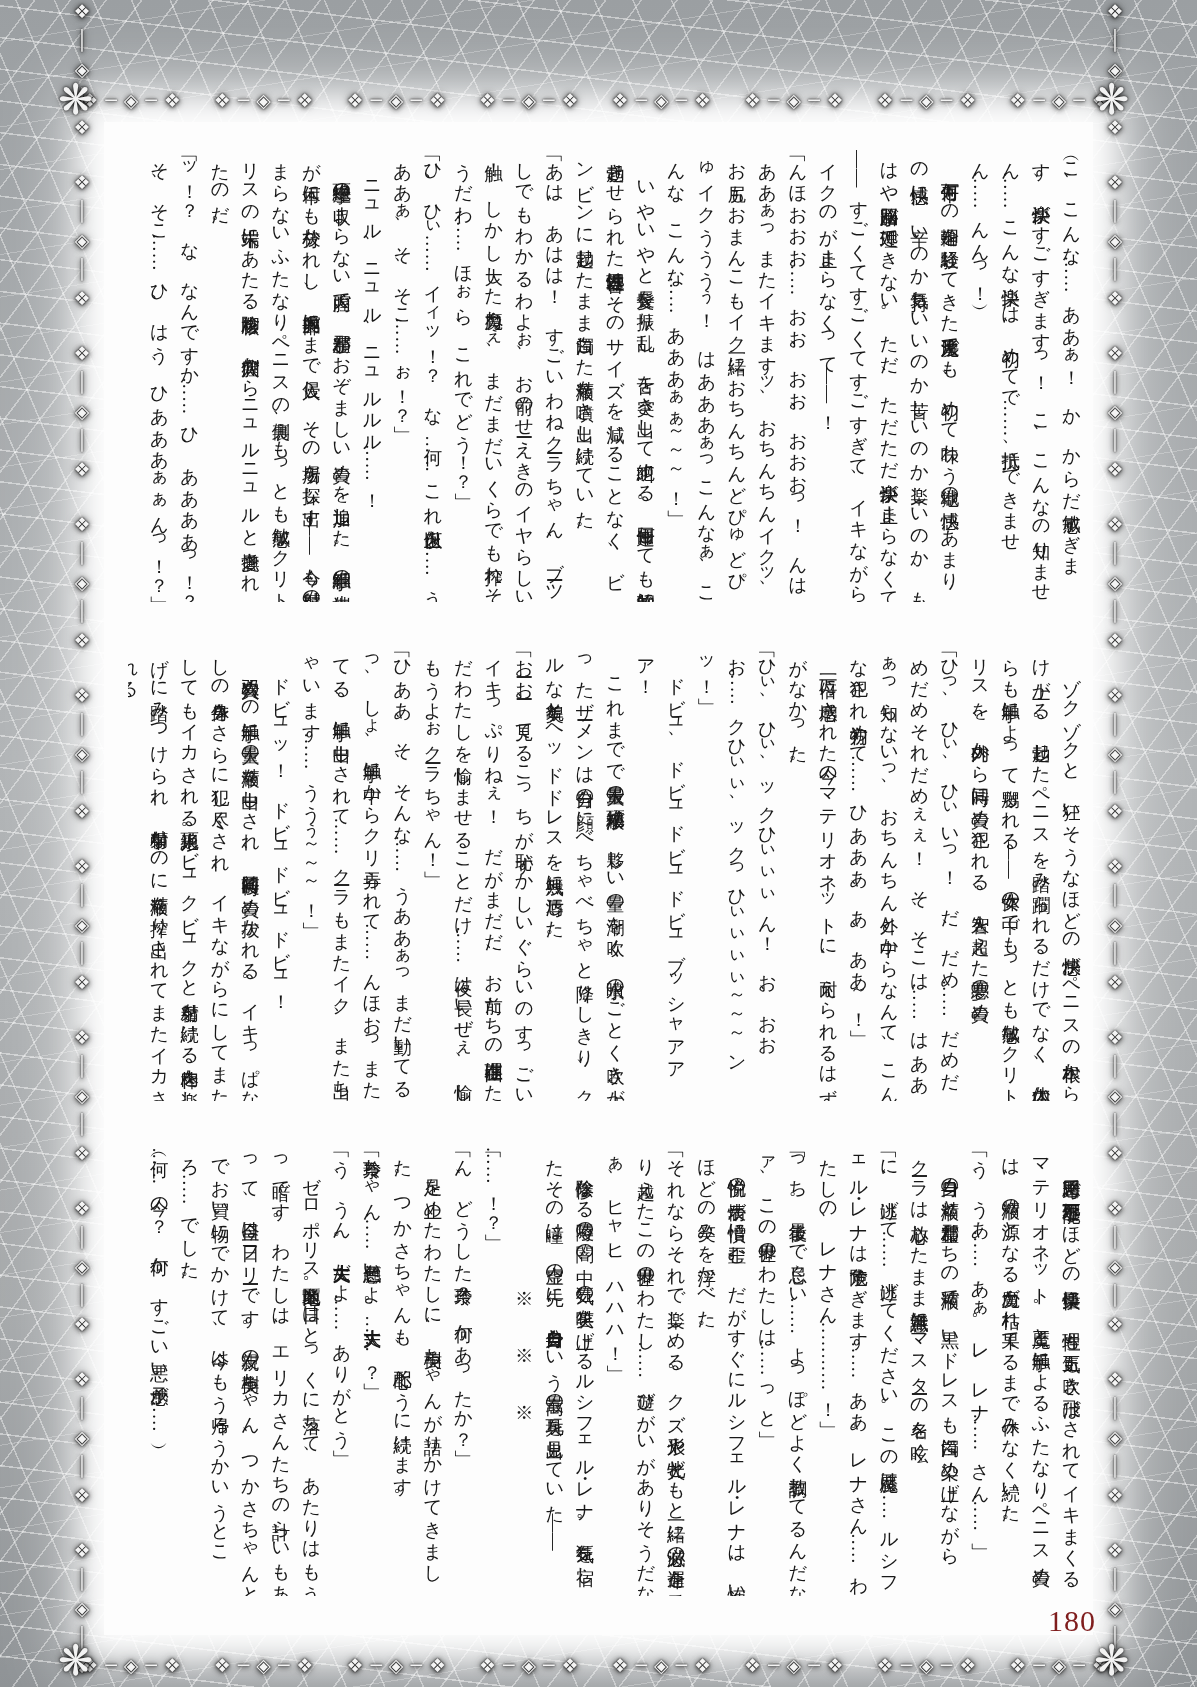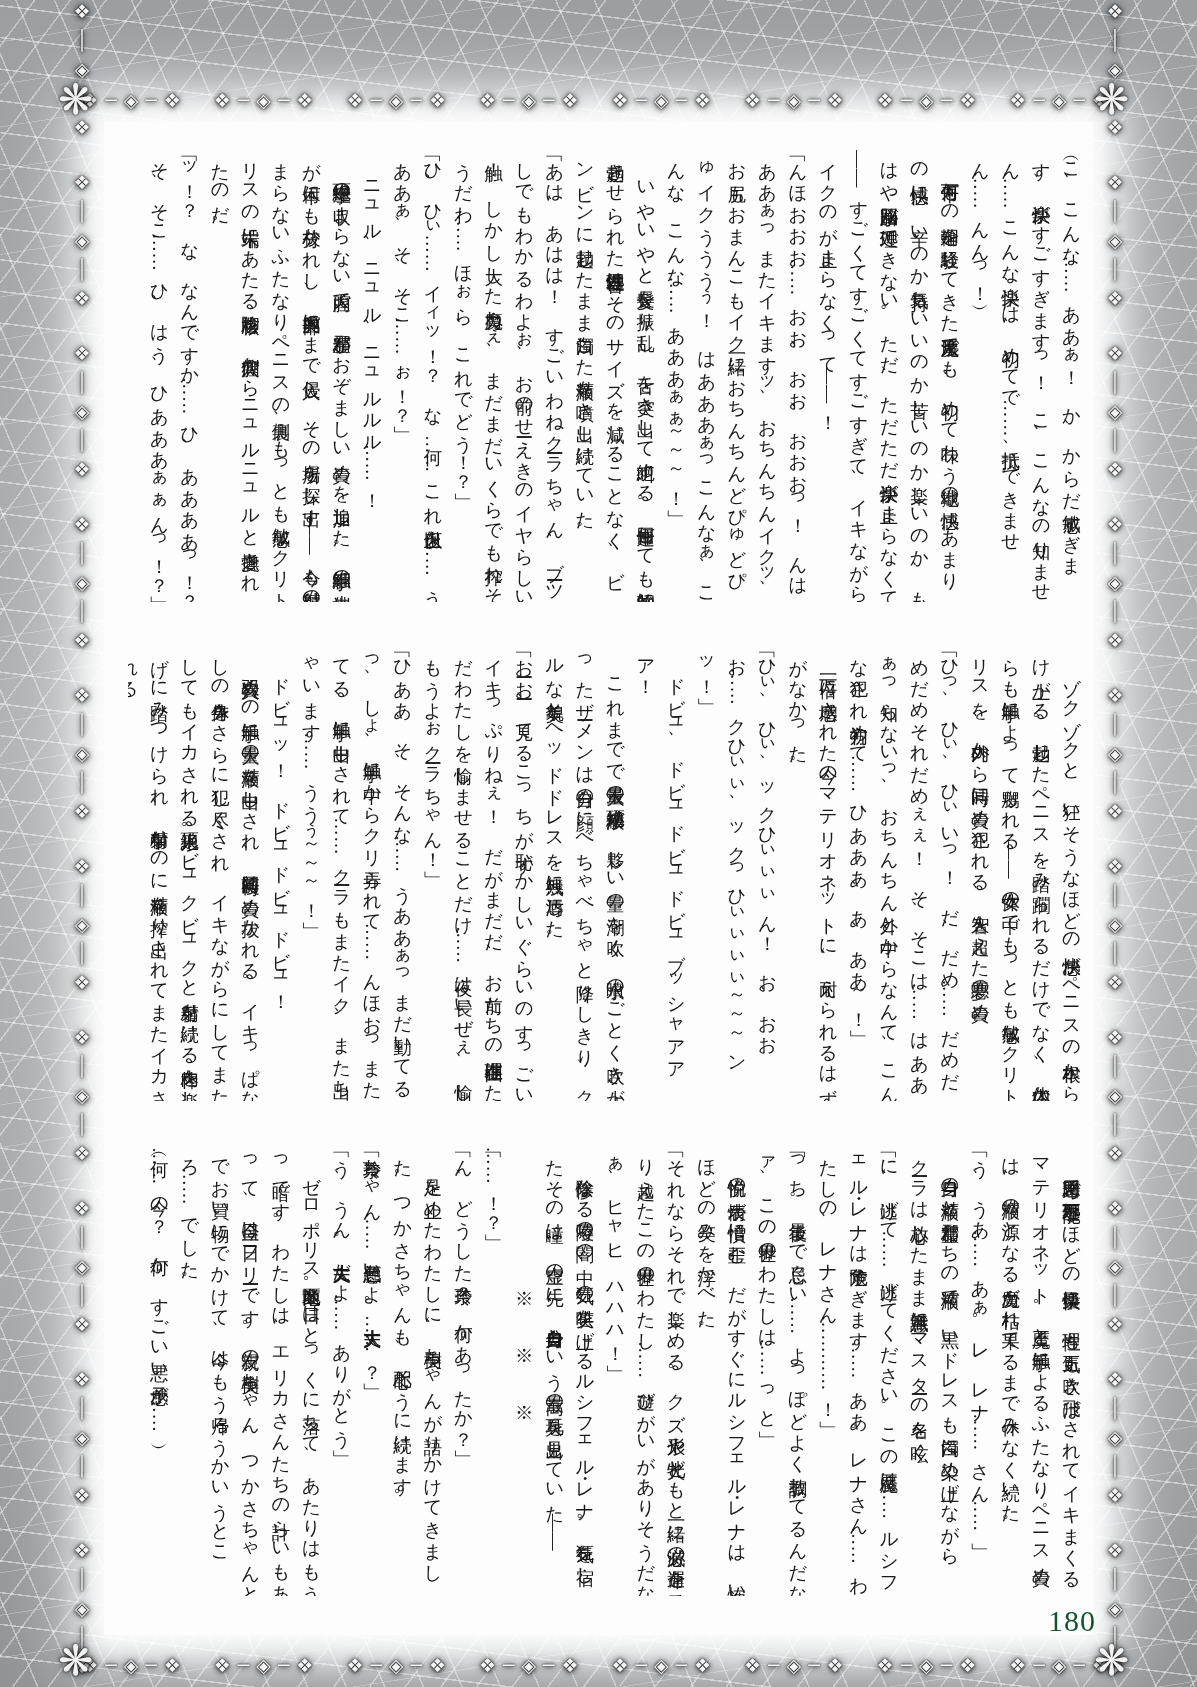--- a/index.html
+++ b/index.html
@@ -52,21 +52,21 @@
     font-size:18.4px;line-height:30.4px;letter-spacing:.5px;
     color:#181818;overflow:hidden;
     text-align:left;
   }
   .band p{margin:0;padding:0;}
   #band1{top:150px;height:452px;}
   #band2{top:646px;height:455px;}
   #band3{top:1146px;height:450px;}
   #pageno{
     position:absolute;left:1000px;top:1604px;width:96px;
-    text-align:right;font-size:30px;color:#14532d;
+    text-align:right;font-size:30px;color:#7f1d1d;
     font-family:"Liberation Serif",serif;letter-spacing:1px;
   }
 </style>
 </head>
 <body>
 
 <div id="screen">
   <div class="mesh"></div>
   <div class="paper"></div>
 

